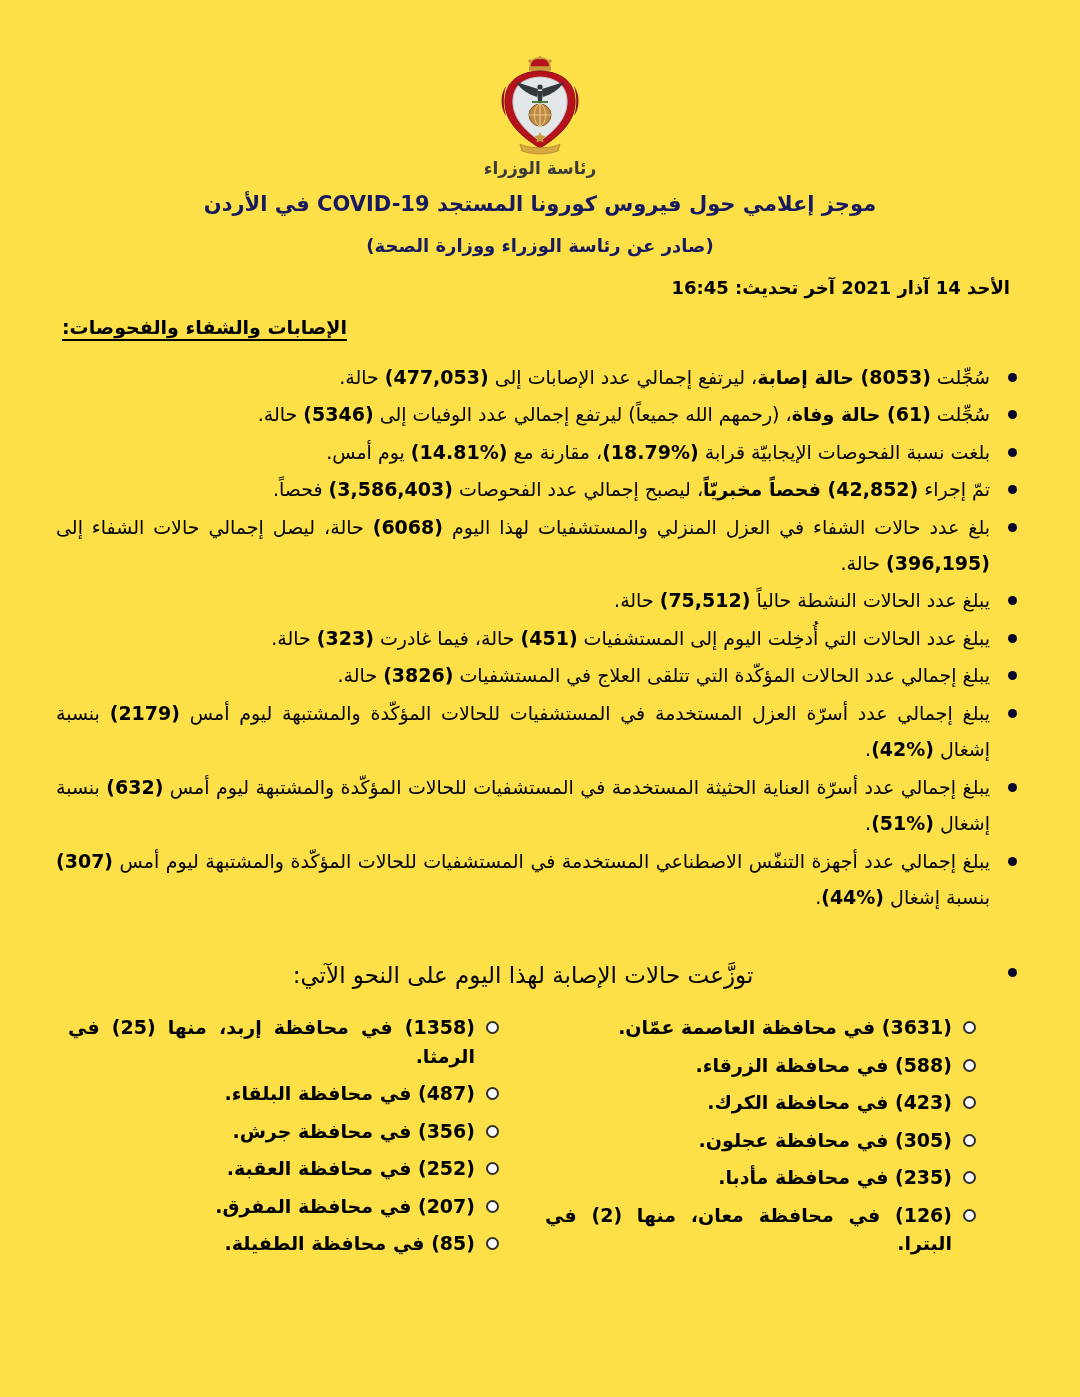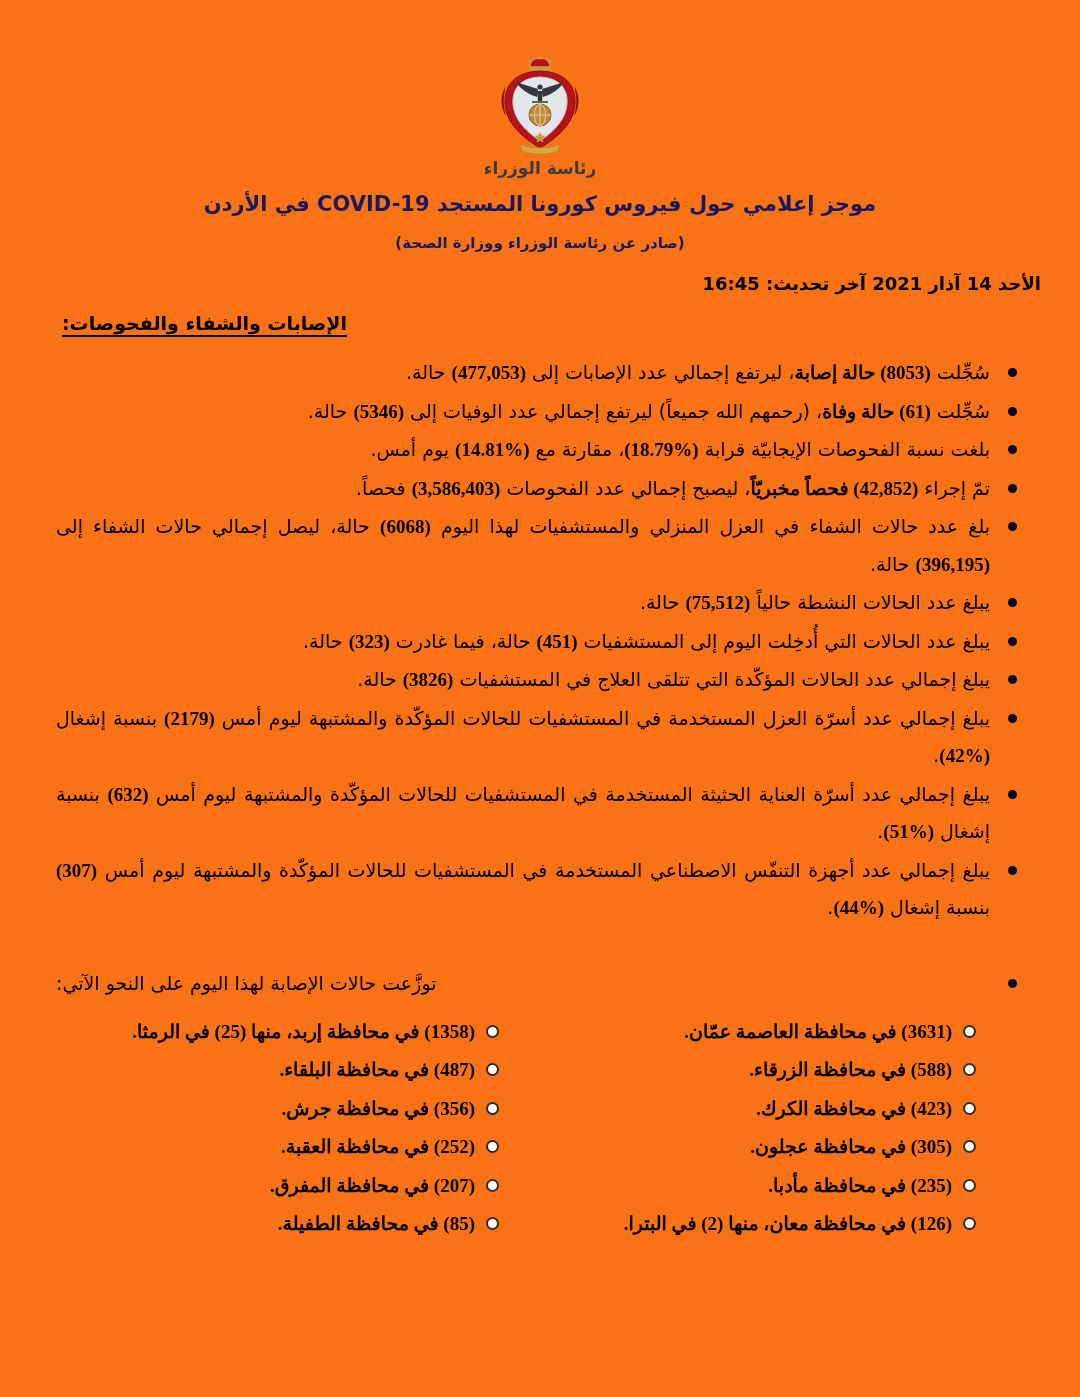--- a/index.html
+++ b/index.html
@@ -1,62 +1,62 @@
 <!DOCTYPE html>
 <html lang="ar" dir="rtl"><head>
 <meta charset="utf-8">
 <style>
   html,body{margin:0;padding:0;background:#ffffff;}
   .page{
-    width:1080px;height:1397px;background:#f97316;overflow:hidden;
+    width:1080px;height:1397px;background:#fde047;overflow:hidden;
     direction:rtl;position:relative;
     font-family:"DejaVu Sans","Liberation Sans",sans-serif;
     color:#000;
   }
   
   .hdr{text-align:center;padding-top:56px;}
   .crest{display:inline-block;line-height:0;}
   .logo-caption{
     font-size:17px;font-weight:700;color:#3b3b3b;margin-top:2px;
     letter-spacing:-0.5px;line-height:1.2;
   }
   .title{
     color:#171a5f;font-size:21px;font-weight:700;margin-top:12px;line-height:1.4;
   }
   .subtitle{
-    color:#171a5f;font-size:15px;font-weight:700;margin-top:13px;line-height:1.4;
+    color:#171a5f;font-size:18px;font-weight:700;margin-top:13px;line-height:1.4;
   }
   .date-line{
-    text-align:right;padding:0 39px;margin-top:17px;
+    text-align:right;padding:0 70px;margin-top:17px;
     font-size:18px;font-weight:700;color:#000;line-height:1.4;
   }
   .section-header{
     text-align:left;padding:0 62px;margin-top:13px;
     font-size:19px;font-weight:700;line-height:1.5;
   }
   .section-header span{
     text-decoration:underline;text-decoration-thickness:2px;text-underline-offset:5px;
   }
   
   .stats{
     list-style:none;margin:17px 56px 0 56px;padding:0;
   }
   .stats li{
     position:relative;padding-right:34px;margin:0 0 1px 0;
     font-size:19px;line-height:1.92;text-align:justify;font-weight:400;
   }
-  .b{font-weight:700;font-family:Liberation Serif, serif;}
+  .b{font-weight:700;}
   .marker-disc{
     position:absolute;right:7px;top:14px;width:9px;height:9px;border-radius:50%;
     background:#06062a;
   }
   
   .dist-intro{
     position:relative;margin:38px 56px 0 56px;padding-right:34px;
-    font-size:19px;line-height:1.9;text-align:left;font-weight:400;
+    font-size:23px;line-height:1.9;text-align:center;font-weight:400;
   }
   .cols{
     display:flex;gap:24px;margin:8px 0 0 0;padding:0 90px 0 60px;
   }
   .col{flex:1;min-width:0;}
   .gov{list-style:none;margin:8px;padding:0;}
   .gov li{
     position:relative;padding-right:30px;margin:0 0 9px 0;
     font-size:19px;line-height:1.5;text-align:justify;font-weight:700;
   }

